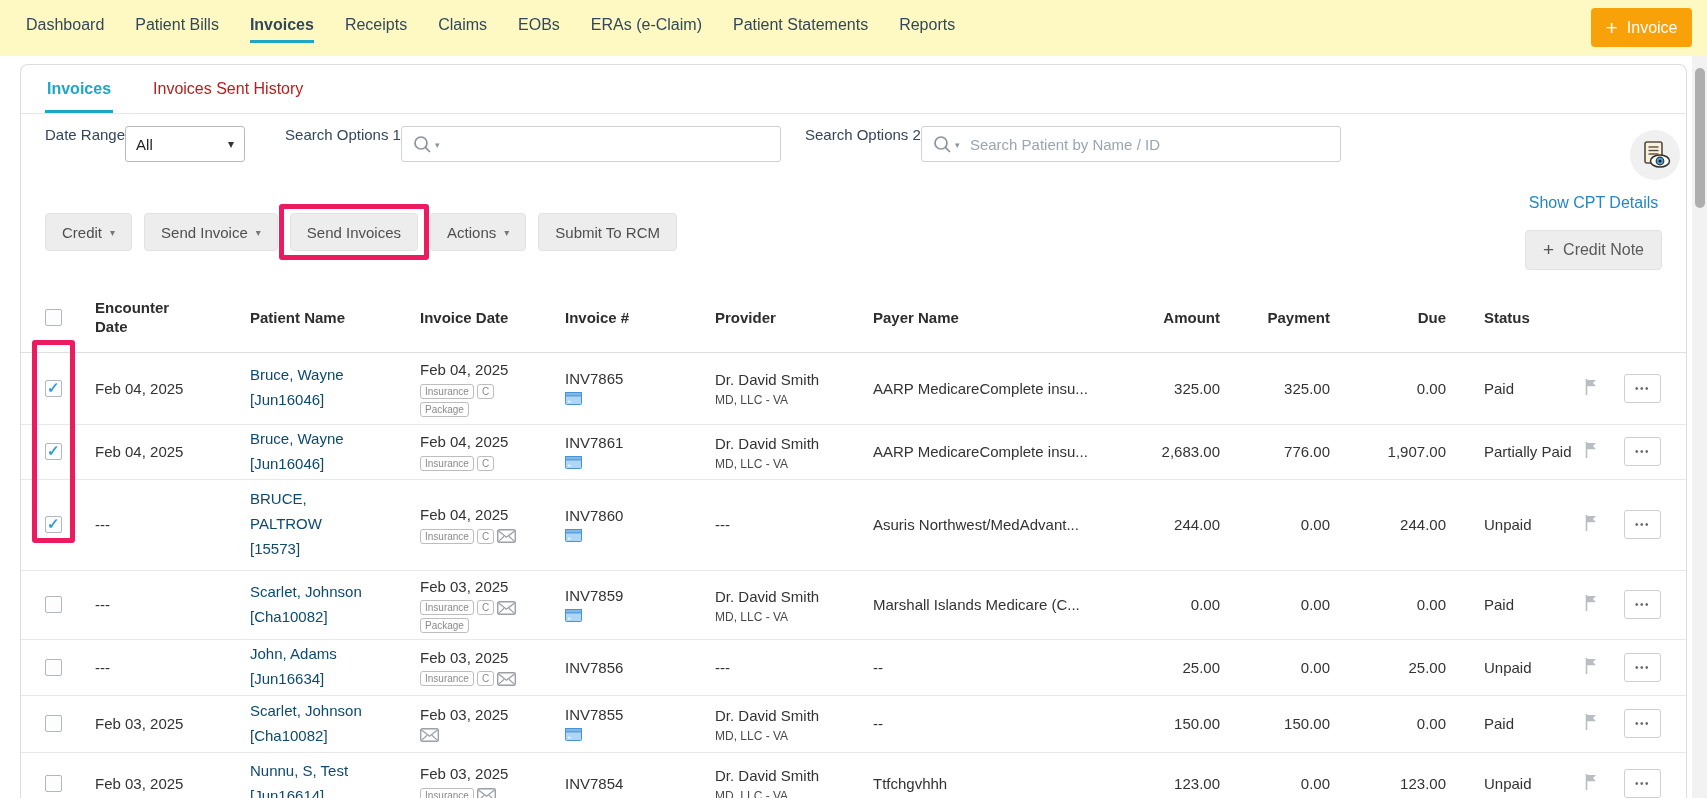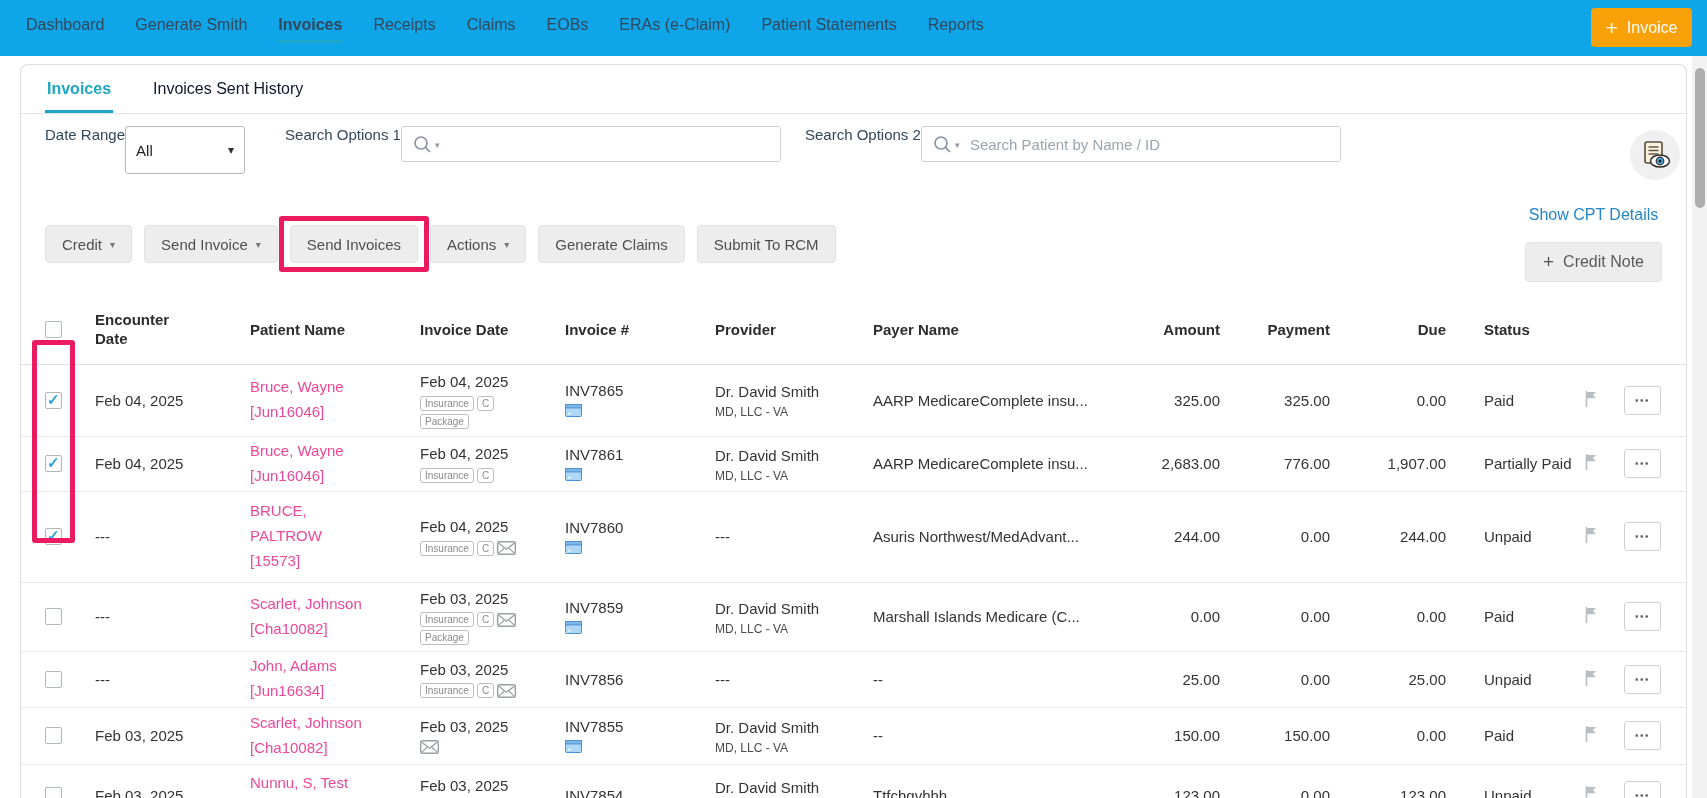--- a/index.html
+++ b/index.html
@@ -2,21 +2,21 @@
 <html><head>
 <meta charset="utf-8">
 <style>
   * { margin:0; padding:0; box-sizing:border-box; }
   html,body { width:1707px; height:798px; overflow:hidden; background:#fff;
               font-family:"Liberation Sans", sans-serif; color:#333; }
   .page { position:relative; width:1707px; height:798px; }
 
   
   .topnav { position:absolute; left:0; top:0; width:100%; height:56px;
-            display:flex; align-items:flex-start; background:#0ea5e9; }
+            display:flex; align-items:flex-start; background:#fef9c3; }
   .nav-items { display:flex; margin-left:26px; }
   .nav-item { font-size:16px; color:#33475b; padding:16px 0 6px; margin-right:31px;
               border-bottom:3px solid transparent; cursor:pointer; white-space:nowrap; }
   .nav-item.active { font-weight:700; border-bottom-color:#1ea6c6; }
   .invoice-btn { position:absolute; right:15px; top:8px; width:101px; height:39px;
                  background:#f9a109; color:#fff; border:none; border-radius:4px;
                  font-size:16px; display:flex; align-items:center; justify-content:center;
                  gap:9px; cursor:pointer; font-family:inherit; }
   .invoice-btn .plus { font-size:21px; line-height:1; font-weight:400; }
 
@@ -24,29 +24,29 @@
   .scroll-track { position:absolute; right:0; top:56px; width:15px; height:742px; background:#f2f2f2; }
   .scroll-thumb { position:absolute; right:2px; top:12px; width:10px; height:140px;
                   background:#aeaeae; border-radius:6px; }
 
   
   .panel { position:absolute; left:20px; top:64px; width:1667px; height:740px;
            background:#fff; border:1px solid #ddd; border-bottom:none;
            border-radius:8px 8px 0 0; }
 
   .tabbar { height:49px; border-bottom:1px solid #e6e6e6; padding:0 24px; display:flex; }
-  .tab { font-size:16px; color:#0f172a; padding:15px 2px 11px; margin-right:38px;
+  .tab { font-size:16px; color:#b91c1c; padding:15px 2px 11px; margin-right:38px;
          border-bottom:3px solid transparent; cursor:pointer; }
   .tab.active { color:#1ea6c6; font-weight:700; border-bottom-color:#1ea6c6; }
 
   
   .filters { position:relative; padding:12px 24px 16px; display:flex; }
   .fgroup { display:flex; flex-direction:row; }
   .flabel { font-size:15px; color:#33475b; margin-bottom:9px; }
-  .select { width:120px; height:48px; border:1px solid #b9b9b9; border-radius:3px;
+  .select { width:120px; height:36px; border:1px solid #b9b9b9; border-radius:3px;
             display:flex; align-items:center; padding:0 10px; font-size:15px; color:#222;
             cursor:pointer; margin-right:40px; }
   .select .sel-caret { margin-left:auto; font-size:12px; color:#333; }
   .searchbox { position:relative; height:36px; border:1px solid #d2d2d2; border-radius:3px; }
   .searchbox.w1 { width:380px; margin-right:24px; }
   .searchbox.w2 { width:420px; }
   .searchbox input { position:absolute; left:48px; right:8px; top:0; height:34px; border:none;
                      outline:none; font-size:15px; color:#333; font-family:inherit; }
   .searchbox input::placeholder { color:#9aa5b1; }
   .mag { position:absolute; left:11px; top:8px; }
@@ -86,21 +86,21 @@
   td.num { padding-right:4px; } th.num { padding-right:4px; }
   .due-pad { padding-right:18px !important; }
   .stat-pad { padding-left:20px !important; }
   .hdr-wrap { display:inline-block; width:82px; line-height:1.25; }
   .sel-pad { padding-left:24px; }
 
   .cb { width:17px; height:17px; border:1px solid #b0b7bd; border-radius:2px; background:#fdfdfd;
         position:relative; cursor:pointer; }
   .cb.checked .tick { position:absolute; left:1px; top:-2px; font-size:15px; font-weight:700; color:#2b9fd7; }
 
-  .plink { color:#ec4899; cursor:pointer; display:inline-block; max-width:126px; line-height:1.65; }
+  .plink { color:#0c4a6e; cursor:pointer; display:inline-block; max-width:126px; line-height:1.65; }
   .plink span { display:block; }
 
   .idate-line { line-height:1.35; }
   .badge-row { display:flex; align-items:center; gap:3px; margin-top:3px; }
   .badge { font-size:10px; color:#8a8a8a; border:1px solid #bdbdbd; border-radius:3px;
            padding:1px 4px; background:#fff; white-space:nowrap; }
   .pkg-row { margin-top:0; }
 
   .inum-line { line-height:1.4; }
   .card-ico { margin-top:3px; }
@@ -154,21 +154,21 @@
       <circle cx="20" cy="20" r="1.5" fill="#1d1d1b"></circle>
     </g>
   </defs>
 </svg>
 
 <div class="page">
 
   <header class="topnav">
     <div class="nav-items">
       <div class="nav-item">Dashboard</div>
-      <div class="nav-item">Generate Smith</div>
+      <div class="nav-item">Patient Bills</div>
       <div class="nav-item active">Invoices</div>
       <div class="nav-item">Receipts</div>
       <div class="nav-item">Claims</div>
       <div class="nav-item">EOBs</div>
       <div class="nav-item">ERAs (e-Claim)</div>
       <div class="nav-item">Patient Statements</div>
       <div class="nav-item">Reports</div>
     </div>
     <button class="invoice-btn">
       <span class="plus">+</span>
@@ -234,23 +234,20 @@
         <span class="ann-box"></span>
         <button class="tbtn">
           <span>Send Invoices</span>
         </button>
       </span>
       <button class="tbtn">
         <span>Actions</span>
         <span class="dd">▾</span>
       </button>
       <button class="tbtn">
-        <span>Generate Claims</span>
-      </button>
-      <button class="tbtn">
         <span>Submit To RCM</span>
       </button>
       <div class="toolbar-right">
         <span class="cpt-link">Show CPT Details</span>
         <button class="credit-btn">
           <span class="plus">+</span>
           <span>Credit Note</span>
         </button>
       </div>
     </div>

